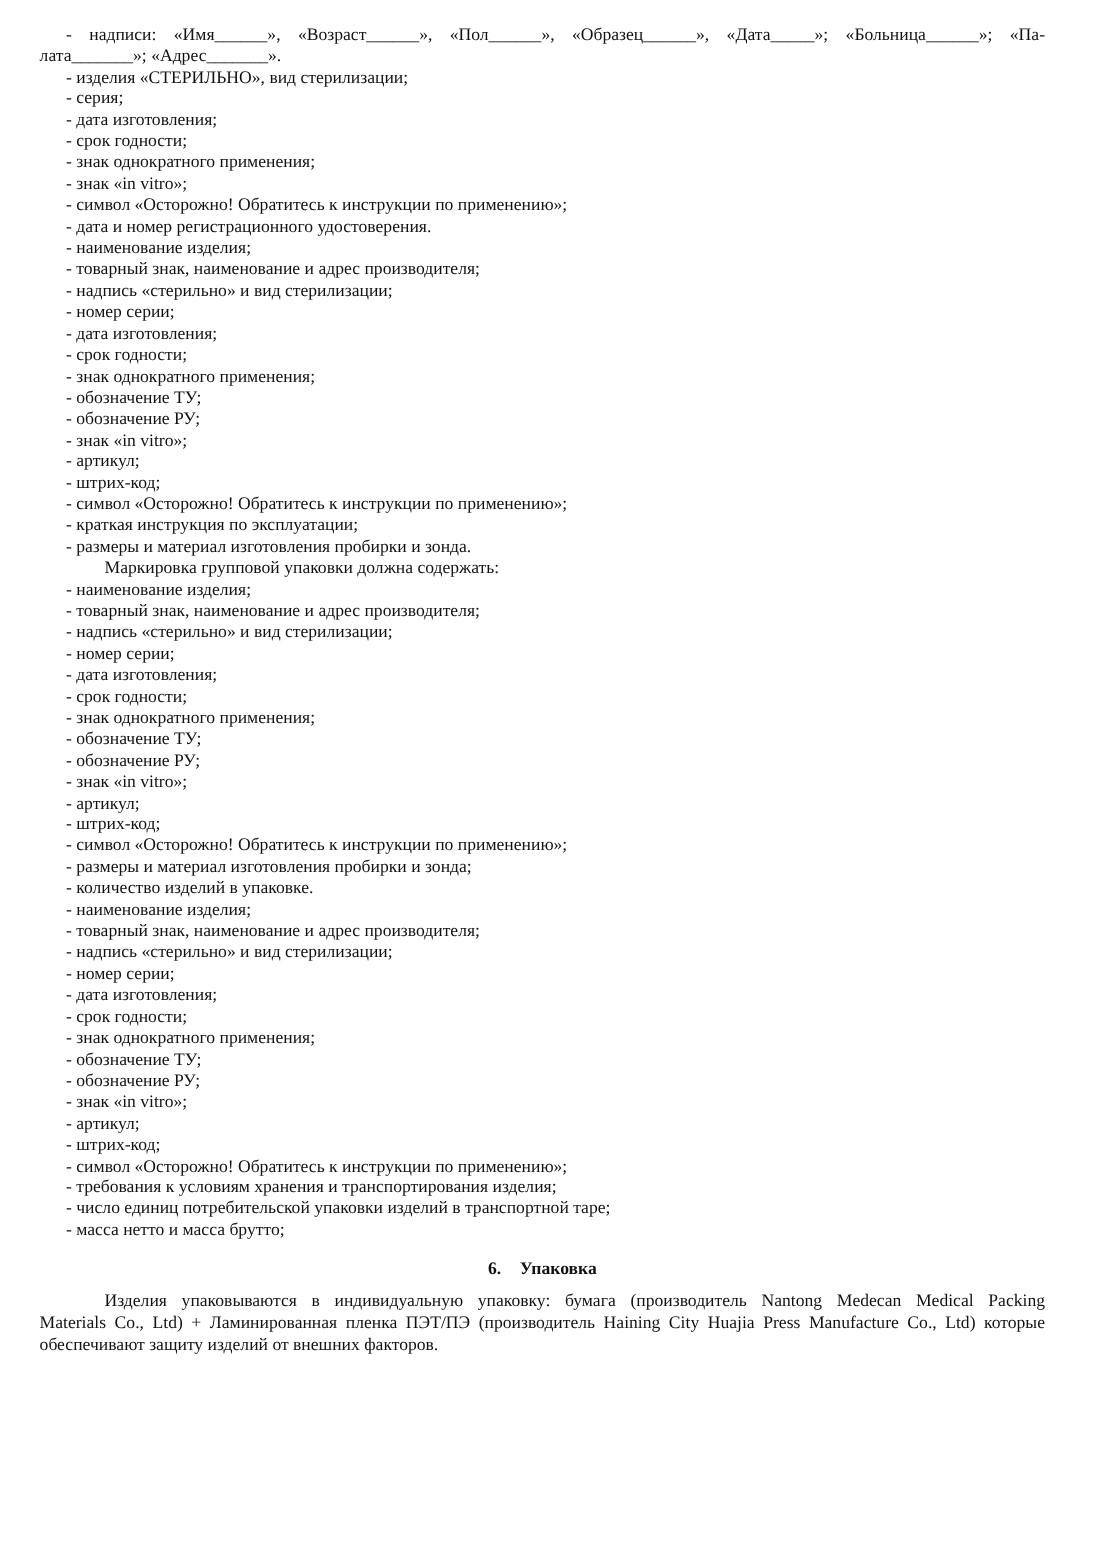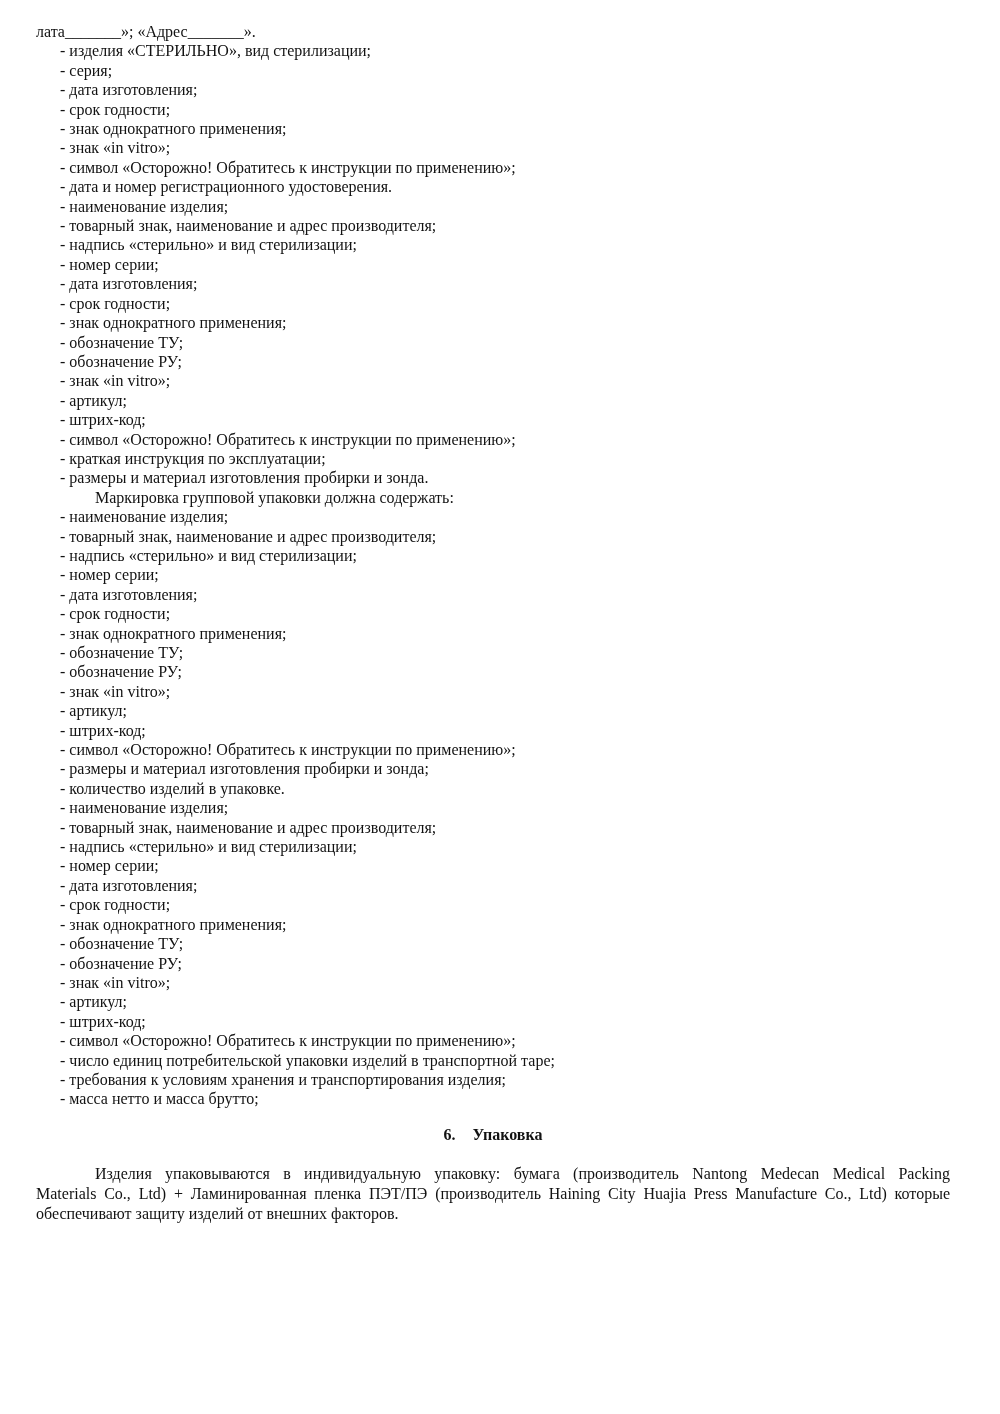--- a/index.html
+++ b/index.html
@@ -38,33 +38,34 @@
   .lead { text-indent: 59px; }
 
   .heading {
     margin-top: 16px;
     text-align: center;
     font-weight: bold;
   }
   .hgap { display: inline-block; width: 17px; }
 
   .pline { line-height: 20px; }
-  .pgroup { margin-top: 20px; }
+  .pgroup { margin-top: 9px; }
   .pfirst { text-indent: 59px; }
   .jf {
     text-align: justify;
     text-align-last: justify;
   }
 </style>
 </head>
 <body>
 
 <div class="page">
 
   <div id="doc-body">
+      <p class="item jfirst">- надписи: «Имя______», «Возраст______», «Пол______», «Образец______», «Дата_____»; «Больница______»; «Па-</p>
       <p class="cont">лата_______»; «Адрес_______».</p>
       <p class="item">- изделия «СТЕРИЛЬНО», вид стерилизации;</p>
       <p class="item">- серия;</p>
       <p class="item">- дата изготовления;</p>
       <p class="item">- срок годности;</p>
       <p class="item">- знак однократного применения;</p>
       <p class="item">- знак «in vitro»;</p>
       <p class="item">- символ «Осторожно! Обратитесь к инструкции по применению»;</p>
       <p class="item">- дата и номер регистрационного удостоверения.</p>
       <p class="item">- наименование изделия;</p>
@@ -104,22 +105,22 @@
       <p class="item">- номер серии;</p>
       <p class="item">- дата изготовления;</p>
       <p class="item">- срок годности;</p>
       <p class="item">- знак однократного применения;</p>
       <p class="item">- обозначение ТУ;</p>
       <p class="item">- обозначение РУ;</p>
       <p class="item">- знак «in vitro»;</p>
       <p class="item">- артикул;</p>
       <p class="item">- штрих-код;</p>
       <p class="item">- символ «Осторожно! Обратитесь к инструкции по применению»;</p>
+      <p class="item">- требования к условиям хранения и транспортирования изделия;</p>
       <p class="item">- число единиц потребительской упаковки изделий в транспортной таре;</p>
-      <p class="item">- требования к условиям хранения и транспортирования изделия;</p>
       <p class="item">- масса нетто и масса брутто;</p>
     </div>
 
   <p class="heading"><span>6.</span><span class="hgap"></span><span>Упаковка</span></p>
 
   <div class="pgroup">
     <p class="pline pfirst jf">Изделия упаковываются в индивидуальную упаковку: бумага (производитель Nantong Medecan Medical Packing</p>
     <p class="pline jf">Materials Co., Ltd) + Ламинированная пленка ПЭТ/ПЭ (производитель Haining City Huajia Press Manufacture Co., Ltd) которые</p>
     <p class="pline">обеспечивают защиту изделий от внешних факторов.</p>
   </div>

